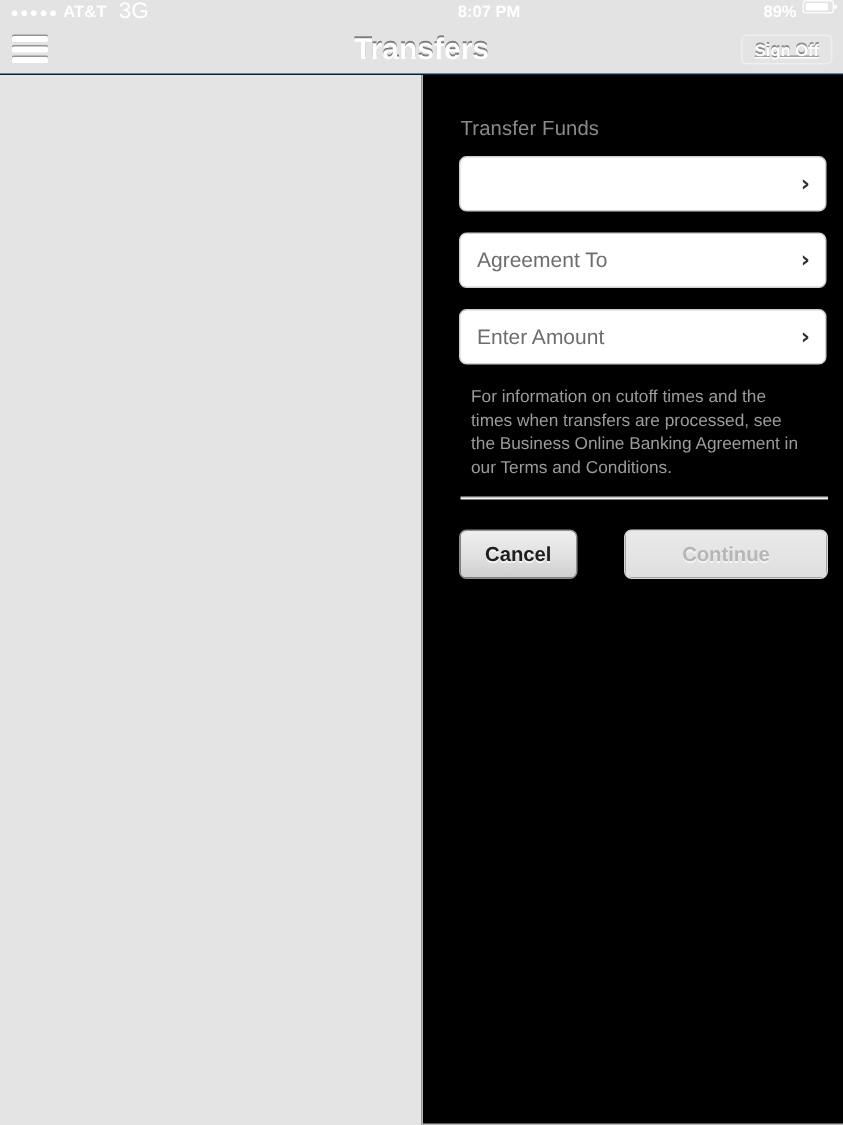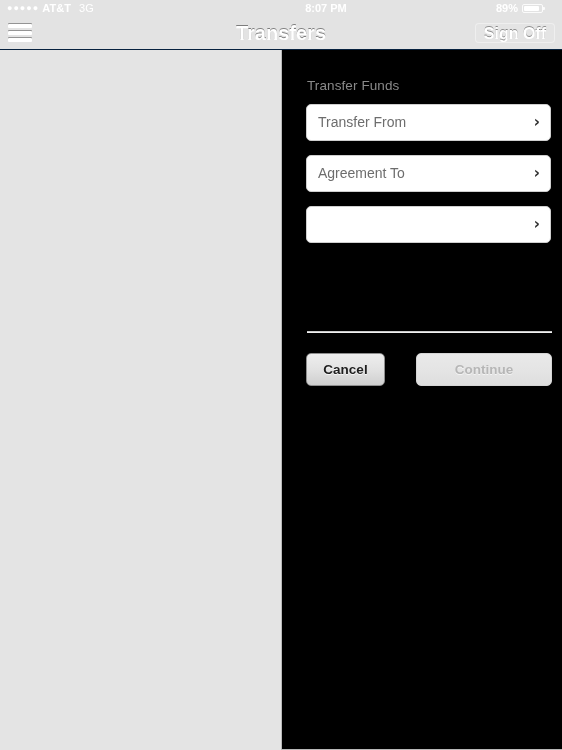--- a/index.html
+++ b/index.html
@@ -64,40 +64,40 @@
     line-height: 16px;
     margin-right: 3px;
   }
   .carrier {
     font-size: 11px;
     font-weight: bold;
     letter-spacing: 0.1px;
     text-align: center;
   }
   .network {
-    font-size: 11px;
+    font-size: 15px;
     font-weight: normal;
     margin-left: 8px;
   }
   .status-center {
     position: absolute;
     left: 0; top: 0;
     width: 562px;
     text-align: center;
     font-size: 11px;
     font-weight: bold;
     line-height: 16px;
     margin-left: 45px;
   }
   .status-right {
     position: absolute;
-    right: 19px; top: 0;
+    right: 6px; top: 0;
     height: 16px;
     display: flex;
-    align-items: center;
+    align-items: flex-start;
   }
   .battery-pct {
     font-size: 11px;
     font-weight: bold;
     margin-right: 4px;
   }
   .battery {
     position: relative;
     width: 21px;
     height: 9px;
@@ -164,28 +164,29 @@
     box-shadow: 0 -1px 0 rgba(0,0,0,0.35);
   }
   .signoff {
     position: absolute;
     right: 7px;
     top: 7px;
     height: 20px;
     padding: 0 8px;
     line-height: 20px;
     color: #ffffff;
-    font-size: 16px;
+    font-size: 11px;
     font-weight: bold;
     border: 1px solid rgba(255,255,255,0.40);
     border-radius: 4px;
     background: rgba(255,255,255,0.04);
     text-shadow: 0 -1px 0 rgba(0,0,0,0.4);
     cursor: pointer;
     box-sizing: border-box;
+    text-decoration: underline;
   }
 
   
   .left-panel {
     position: absolute;
     top: 50px;
     left: 0;
     width: 281px;
     bottom: 0;
     background: #e4e4e4;
@@ -345,35 +346,36 @@
 
   <div class="left-panel"></div>
 
   <div class="right-panel">
 
     <div class="section-title">Transfer Funds</div>
 
     <div class="rows">
 
       <div class="field-row">
-        <span class="label">Transfer From</span>
         <span class="chev">›</span>
       </div>
 
       <div class="field-row">
         <span class="label">Agreement To</span>
         <span class="chev">›</span>
       </div>
 
       <div class="field-row">
+        <span class="label">Enter Amount</span>
         <span class="chev">›</span>
       </div>
 
     </div>
 
+    <div class="info-text">For information on cutoff times and the times when transfers are processed, see the Business Online Banking Agreement in our Terms and Conditions.</div>
 
     <div class="divider"></div>
 
     <div class="btn-row">
       <div class="btn btn-continue">Continue</div>
       <div class="btn btn-cancel">Cancel</div>
     </div>
 
   </div>
 

